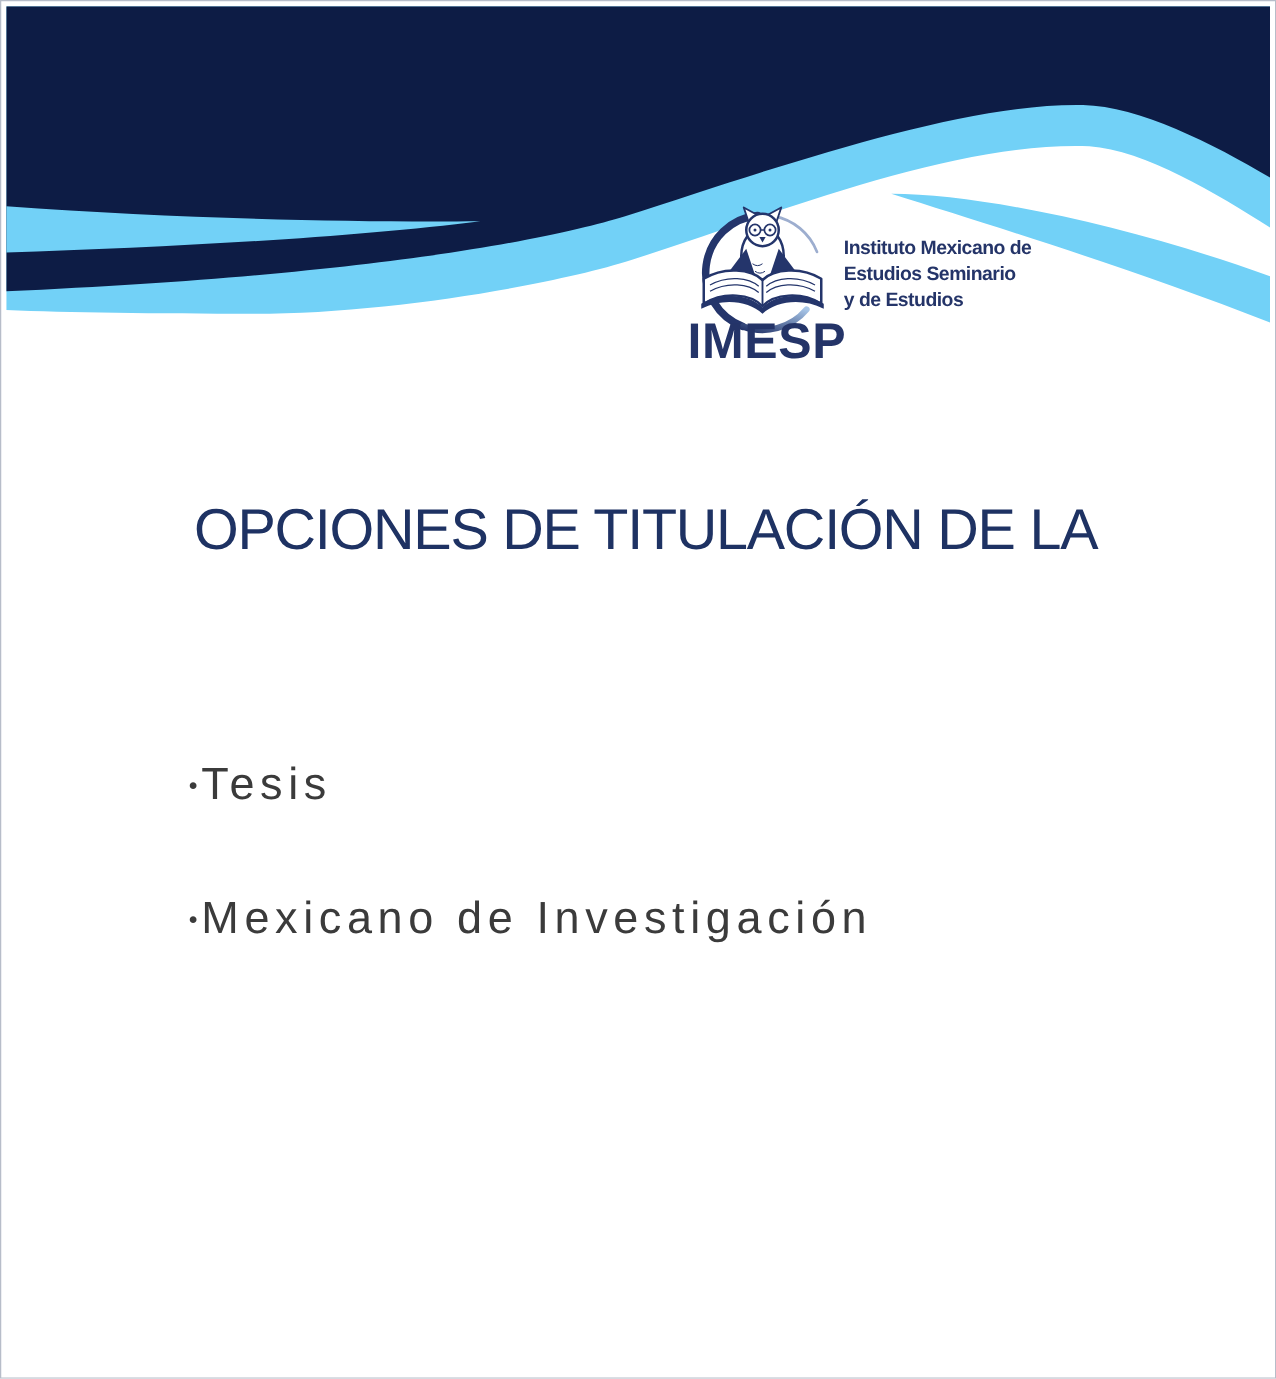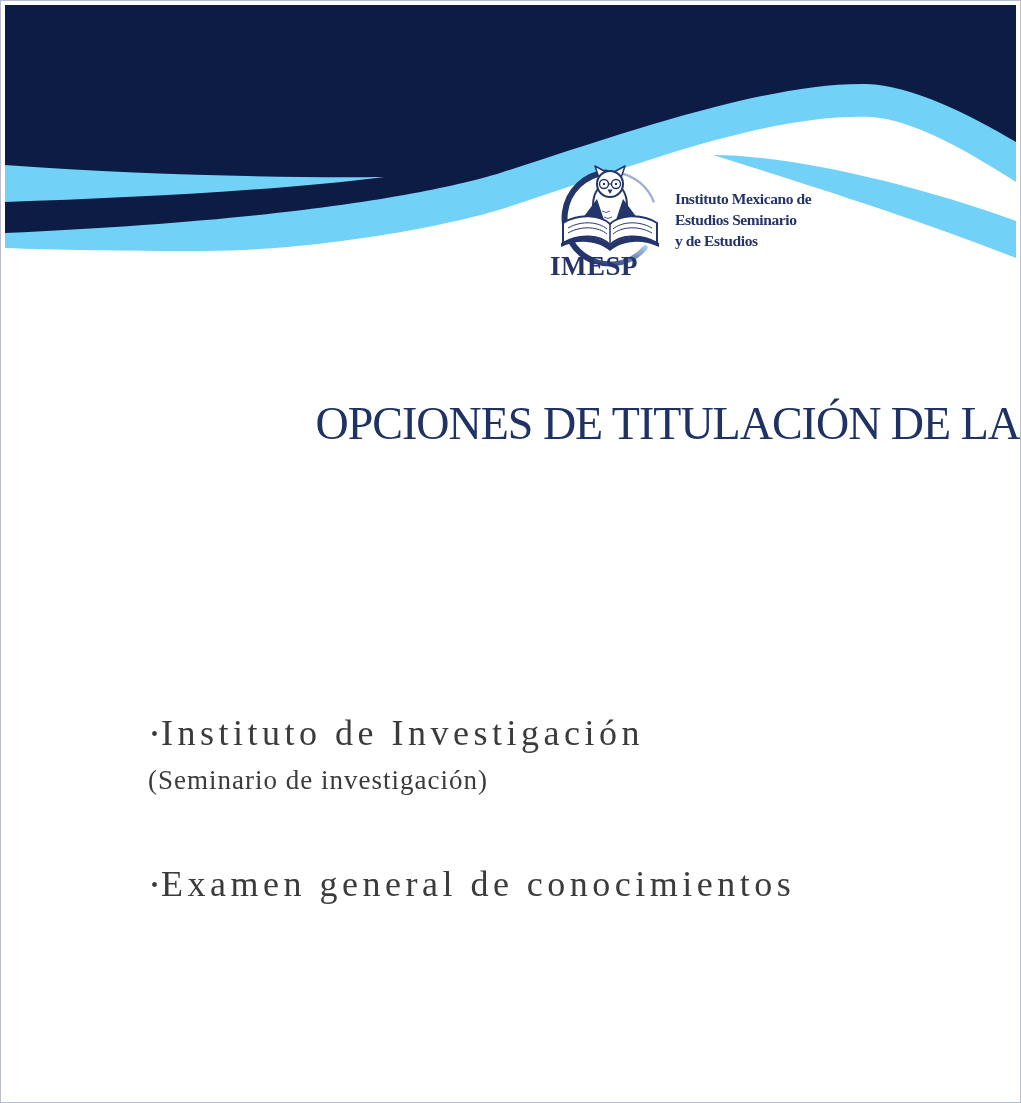--- a/index.html
+++ b/index.html
@@ -10,37 +10,37 @@
     --body-gray:#3b3b3b;
     --border-gray:#b7bdc9;
   }
   html,body{margin:0;padding:0;background:#fff;}
   .page{
     position:relative;
     width:1019px;height:1101px;
     border:1px solid var(--border-gray);
     background:#ffffff;
     overflow:hidden;
-    font-family:Liberation Serif, serif;
+    font-family:Liberation Sans, sans-serif;
   }
   .wave{position:absolute;top:4px;left:4px;width:1011px;height:340px;display:block;}
   .emblem{position:absolute;left:552px;top:160px;width:120px;height:112px;}
   .inst{
     position:absolute;left:674px;top:187px;
     color:var(--logo-navy);font-weight:bold;font-size:15.5px;line-height:21px;
     letter-spacing:-0.4px;white-space:nowrap;
   }
   .acronym{
     position:absolute;left:549px;top:252px;
-    color:var(--logo-navy);font-weight:bold;font-size:27px;letter-spacing:0.5px;
+    color:var(--logo-navy);font-weight:bold;font-size:40px;letter-spacing:0.5px;
     line-height:1;
   }
   .title{
     position:absolute;left:0;top:397px;width:1019px;
-    text-align:right;padding-left:12px;box-sizing:border-box;
+    text-align:center;padding-left:12px;box-sizing:border-box;
     color:var(--title-navy);
     font-size:46px;line-height:51px;letter-spacing:-1px;
   }
   .bullet{
     position:absolute;left:150px;
     color:var(--body-gray);
     font-size:36px;letter-spacing:4.5px;
     line-height:43px;white-space:nowrap;
   }
   .bullet .dot{
@@ -113,23 +113,22 @@
     <div>Estudios Seminario</div>
     <div>y de Estudios</div>
   </div>
 
   <div class="acronym">IMESP</div>
 
   <div class="title">
     <div>OPCIONES DE TITULACIÓN DE LA</div>
   </div>
 
+  <div class="bullet b1">
+    <span class="dot">•</span><span>Tesis</span>
+  </div>
 
   <div class="bullet b2">
-    <span class="dot">•</span><span>Instituto de Investigación</span>
+    <span class="dot">•</span><span>Mexicano de Investigación</span>
   </div>
-  <div class="note">(Seminario de investigación)</div>
 
-  <div class="bullet b3">
-    <span class="dot">•</span><span>Examen general de conocimientos</span>
-  </div>
 
 </div>
 
 </body></html>

